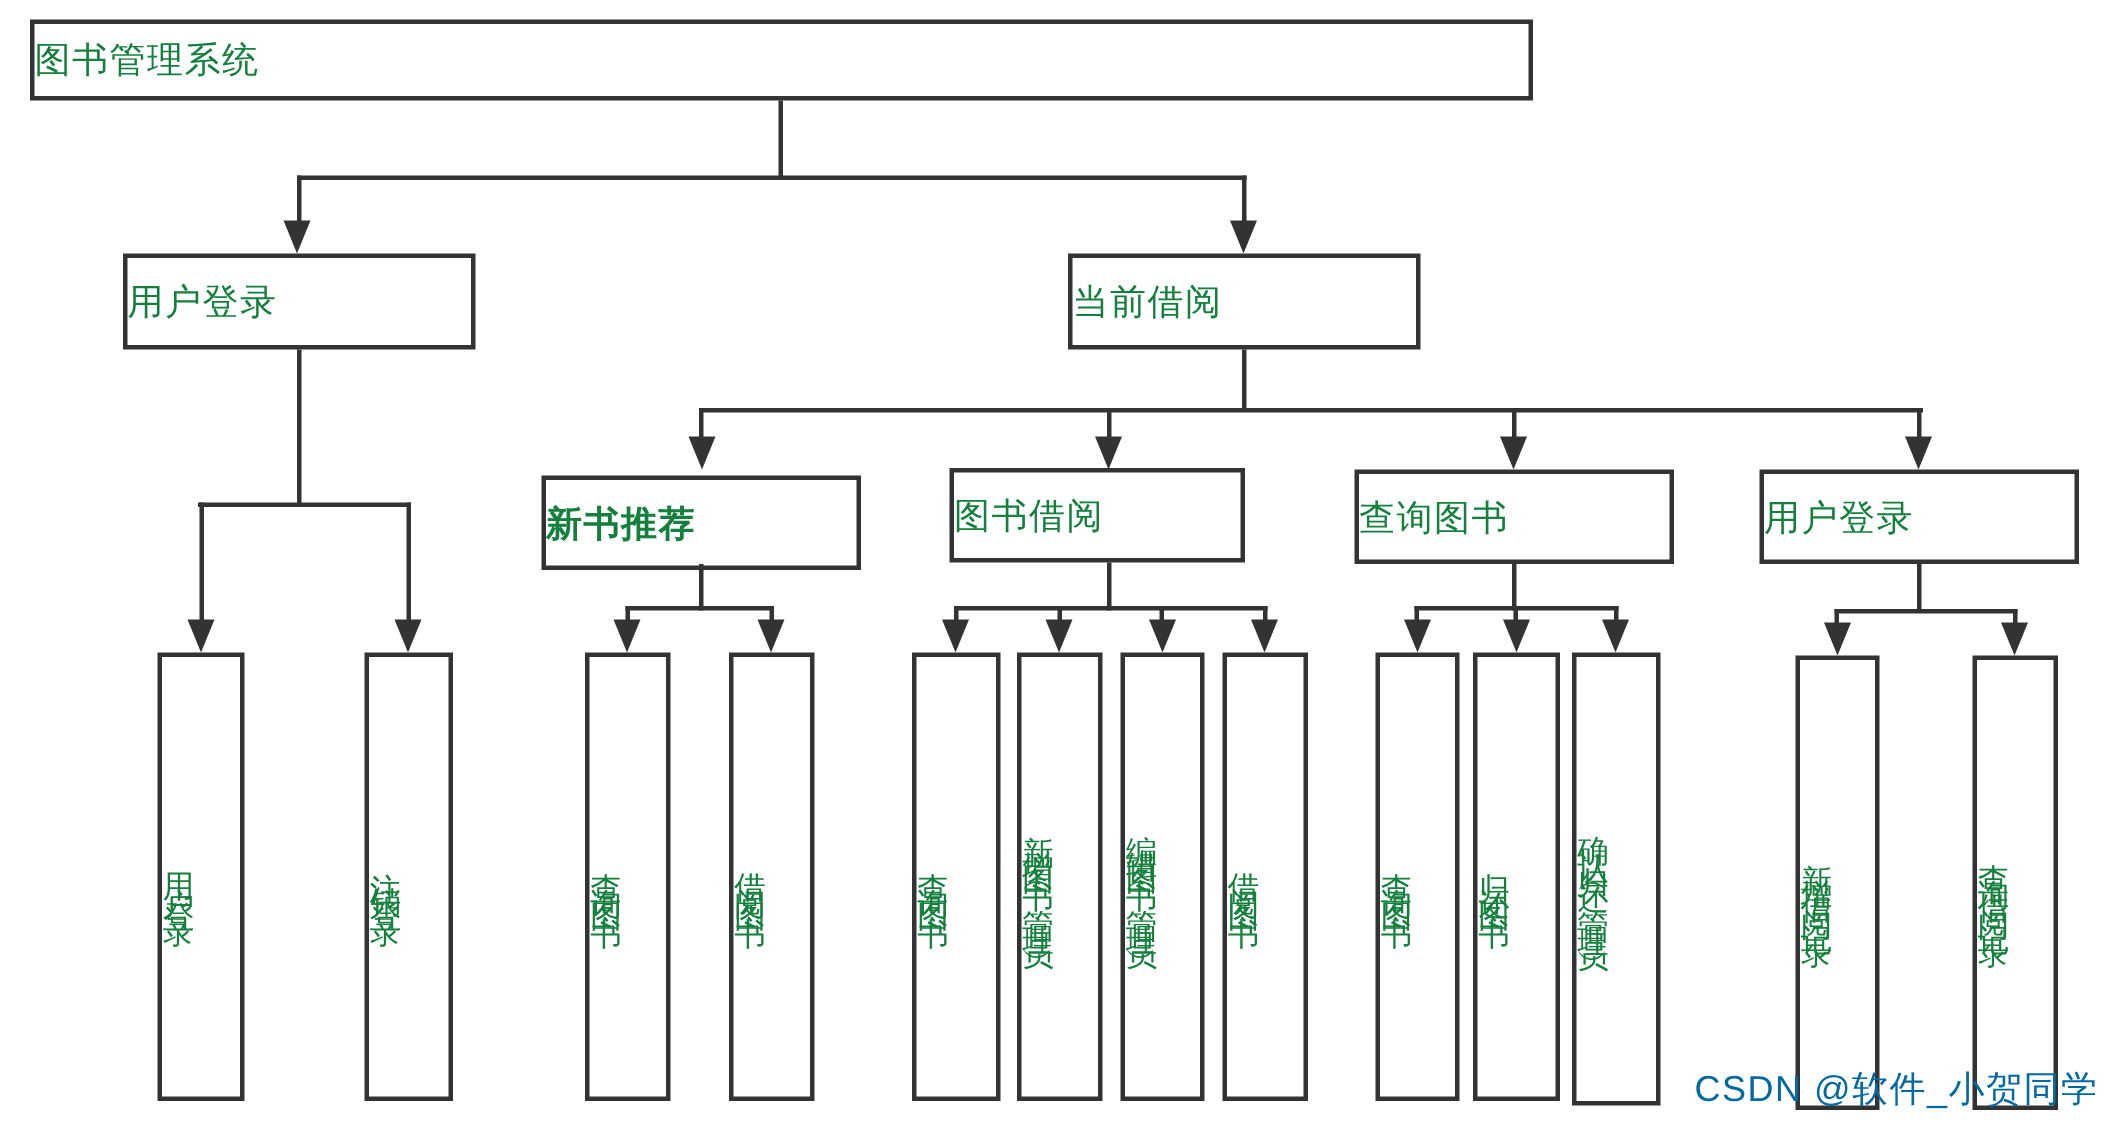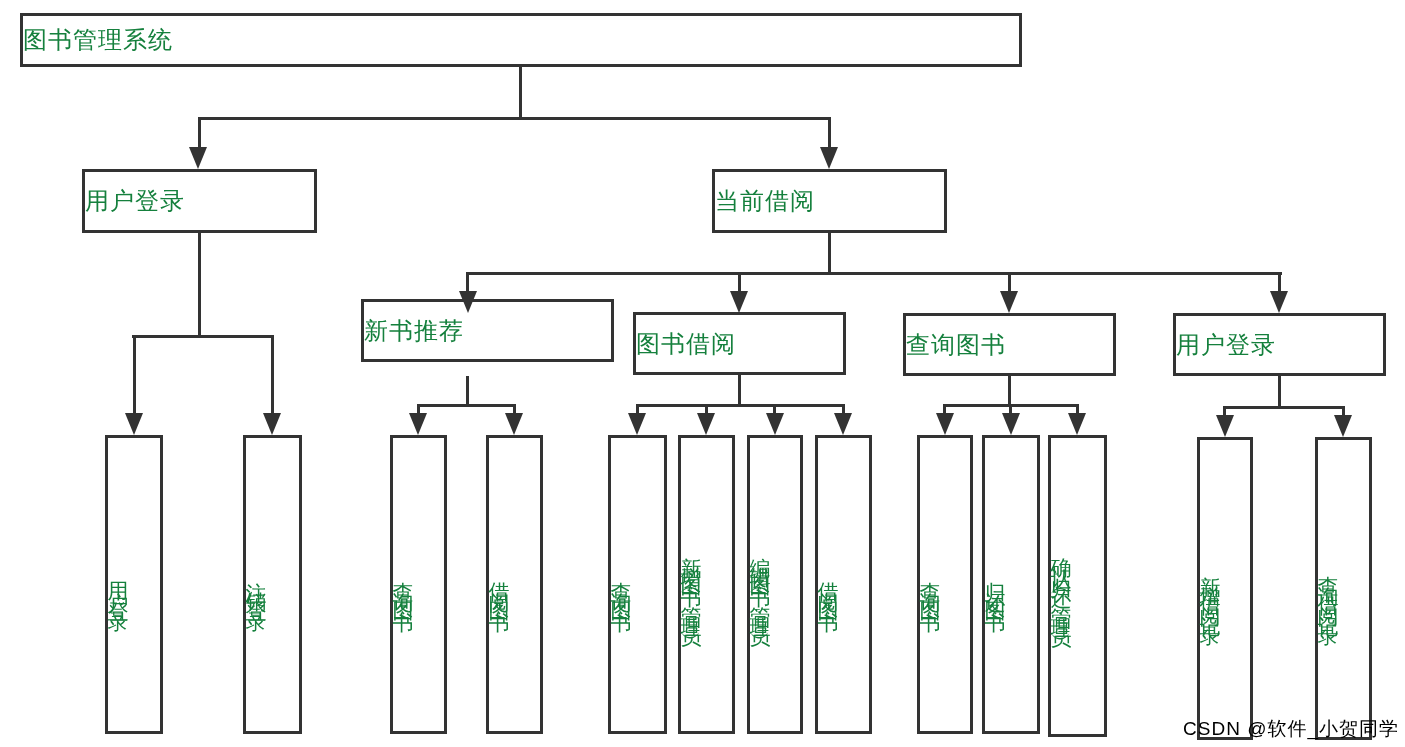--- a/index.html
+++ b/index.html
@@ -20,39 +20,39 @@
   .v,.h{position:absolute;background:#333;}
   .arrow{
     position:absolute;width:0;height:0;
     border-left:9px solid transparent;border-right:9px solid transparent;
     border-top:22px solid #333;
   }
   
   #n-root{left:20px;top:13px;width:1002px;height:54px;}
   #n-l2a{left:82px;top:169px;width:235px;height:64px;}
   #n-l2b{left:712px;top:169px;width:235px;height:64px;}
-  #n-l3a{left:361px;top:299px;width:253px;height:63px;}
-  #n-l3b{left:633px;top:312px;width:213px;height:63px;}
+  #n-l3a{left:361px;top:317px;width:213px;height:63px;font-weight:bold;}
+  #n-l3b{left:633px;top:312px;width:197px;height:63px;}
   #n-l3c{left:903px;top:313px;width:213px;height:63px;}
   #n-l3d{left:1173px;top:313px;width:213px;height:63px;}
   #n-f1{left:105px;top:435px;width:58px;height:299px;}
   #n-f2{left:243px;top:435px;width:59px;height:299px;}
   #n-f3{left:390px;top:435px;width:57px;height:299px;}
   #n-f4{left:486px;top:435px;width:57px;height:299px;}
   #n-f5{left:608px;top:435px;width:59px;height:299px;}
   #n-f6{left:678px;top:435px;width:57px;height:299px;}
   #n-f7{left:747px;top:435px;width:56px;height:299px;}
   #n-f8{left:815px;top:435px;width:57px;height:299px;}
   #n-f9{left:917px;top:435px;width:56px;height:299px;}
   #n-f10{left:982px;top:435px;width:58px;height:299px;}
   #n-f11{left:1048px;top:435px;width:59px;height:302px;}
   #n-f12{left:1197px;top:437px;width:56px;height:303px;}
   #n-f13{left:1315px;top:437px;width:57px;height:303px;}
   #watermark{
-    position:absolute;right:6px;bottom:5px;font-size:19px;color:#000000;
+    position:absolute;right:6px;bottom:5px;font-size:24px;color:#0369a1;
     letter-spacing:1px;white-space:nowrap;
   }
 </style>
 </head>
 <body>
 
 <div id="stage">
 
   <div class="box" id="n-root">
     <span>图书管理系统</span>

